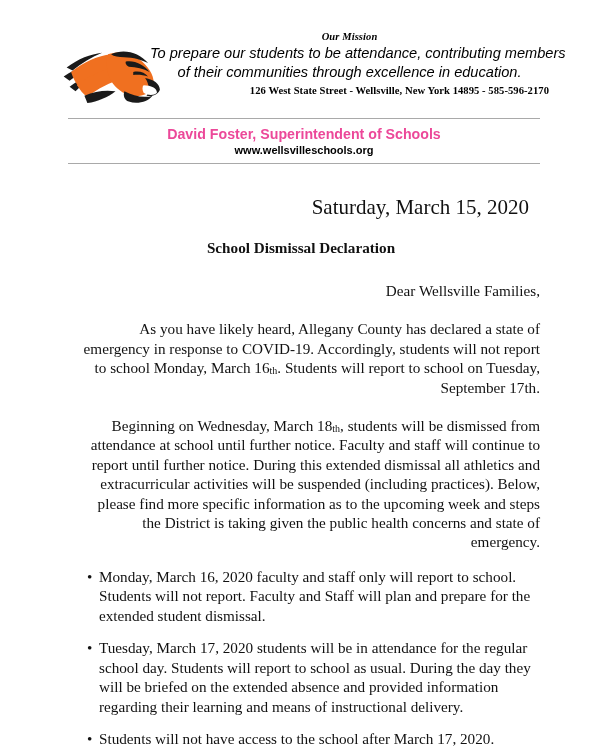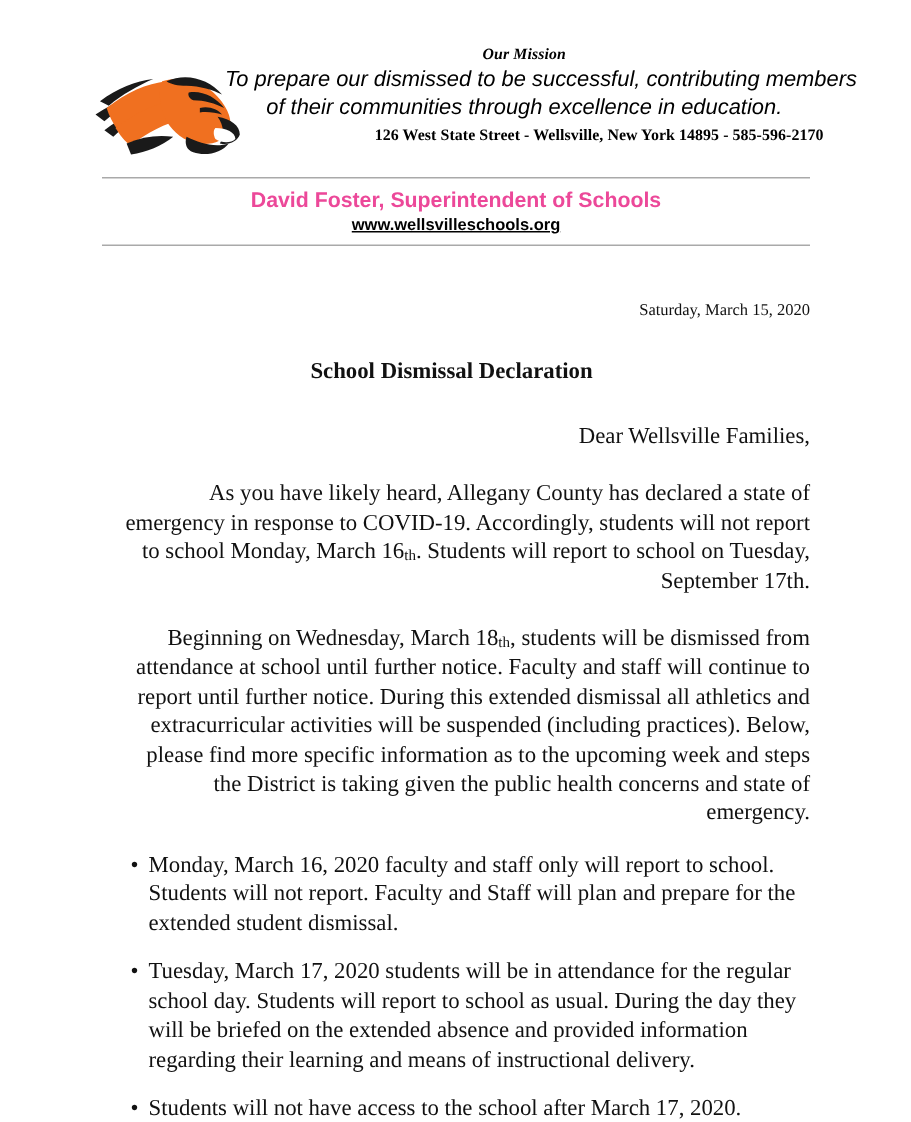--- a/index.html
+++ b/index.html
@@ -102,38 +102,37 @@
     line-height: 17px;
     color: #ec4899;
   }
   .super-url {
     font-family: "Liberation Sans", sans-serif;
     font-weight: bold;
     font-size: 11px;
     line-height: 14px;
     color: #000;
     margin-top: 0px;
-    text-decoration: underline;
   }
 
   
   .doc-body {
     position: absolute;
     left: 62px;
     top: 186px;
     width: 478px;
     font-size: 15.2px;
     line-height: 19.4px;
   }
 
   .date-line {
     text-align: right;
-    font-size: 11px;
+    font-size: 21px;
     line-height: 19px;
-    margin: 0 0 0 0;
+    margin: 0 11px 0 0;
     padding-top: 12px;
   }
 
   .doc-title {
     text-align: center;
     font-weight: bold;
     font-size: 15.2px;
     line-height: 19px;
     margin-top: 21px;
   }
@@ -216,21 +215,21 @@
           <path d="M84 80 C 96 86, 110 90, 122 86 C 116 94, 102 98, 90 94
                    C 84 92, 82 86, 84 80 Z" fill="#1A1A1A"></path>
 
           <path d="M30 86 C 44 80, 58 78, 72 80 C 62 88, 48 94, 34 96 Z" fill="#1A1A1A"></path>
         </g>
       </svg>
     </div>
 
     <div class="mission-block">
       <div class="mission-title">Our Mission</div>
-      <div class="mission-text">To prepare our dismissed to be successful, contributing members</div>
+      <div class="mission-text">To prepare our students to be attendance, contributing members</div>
       <div class="mission-text">of their communities through excellence in education.</div>
       <div class="mission-addr">126 West State Street - Wellsville, New York 14895 - 585-596-2170</div>
     </div>
   </div>
 
   <div class="rule rule-top"></div>
 
   <div class="super-block">
     <div class="super-name">David Foster, Superintendent of Schools</div>
     <div class="super-url">www.wellsvilleschools.org</div>

